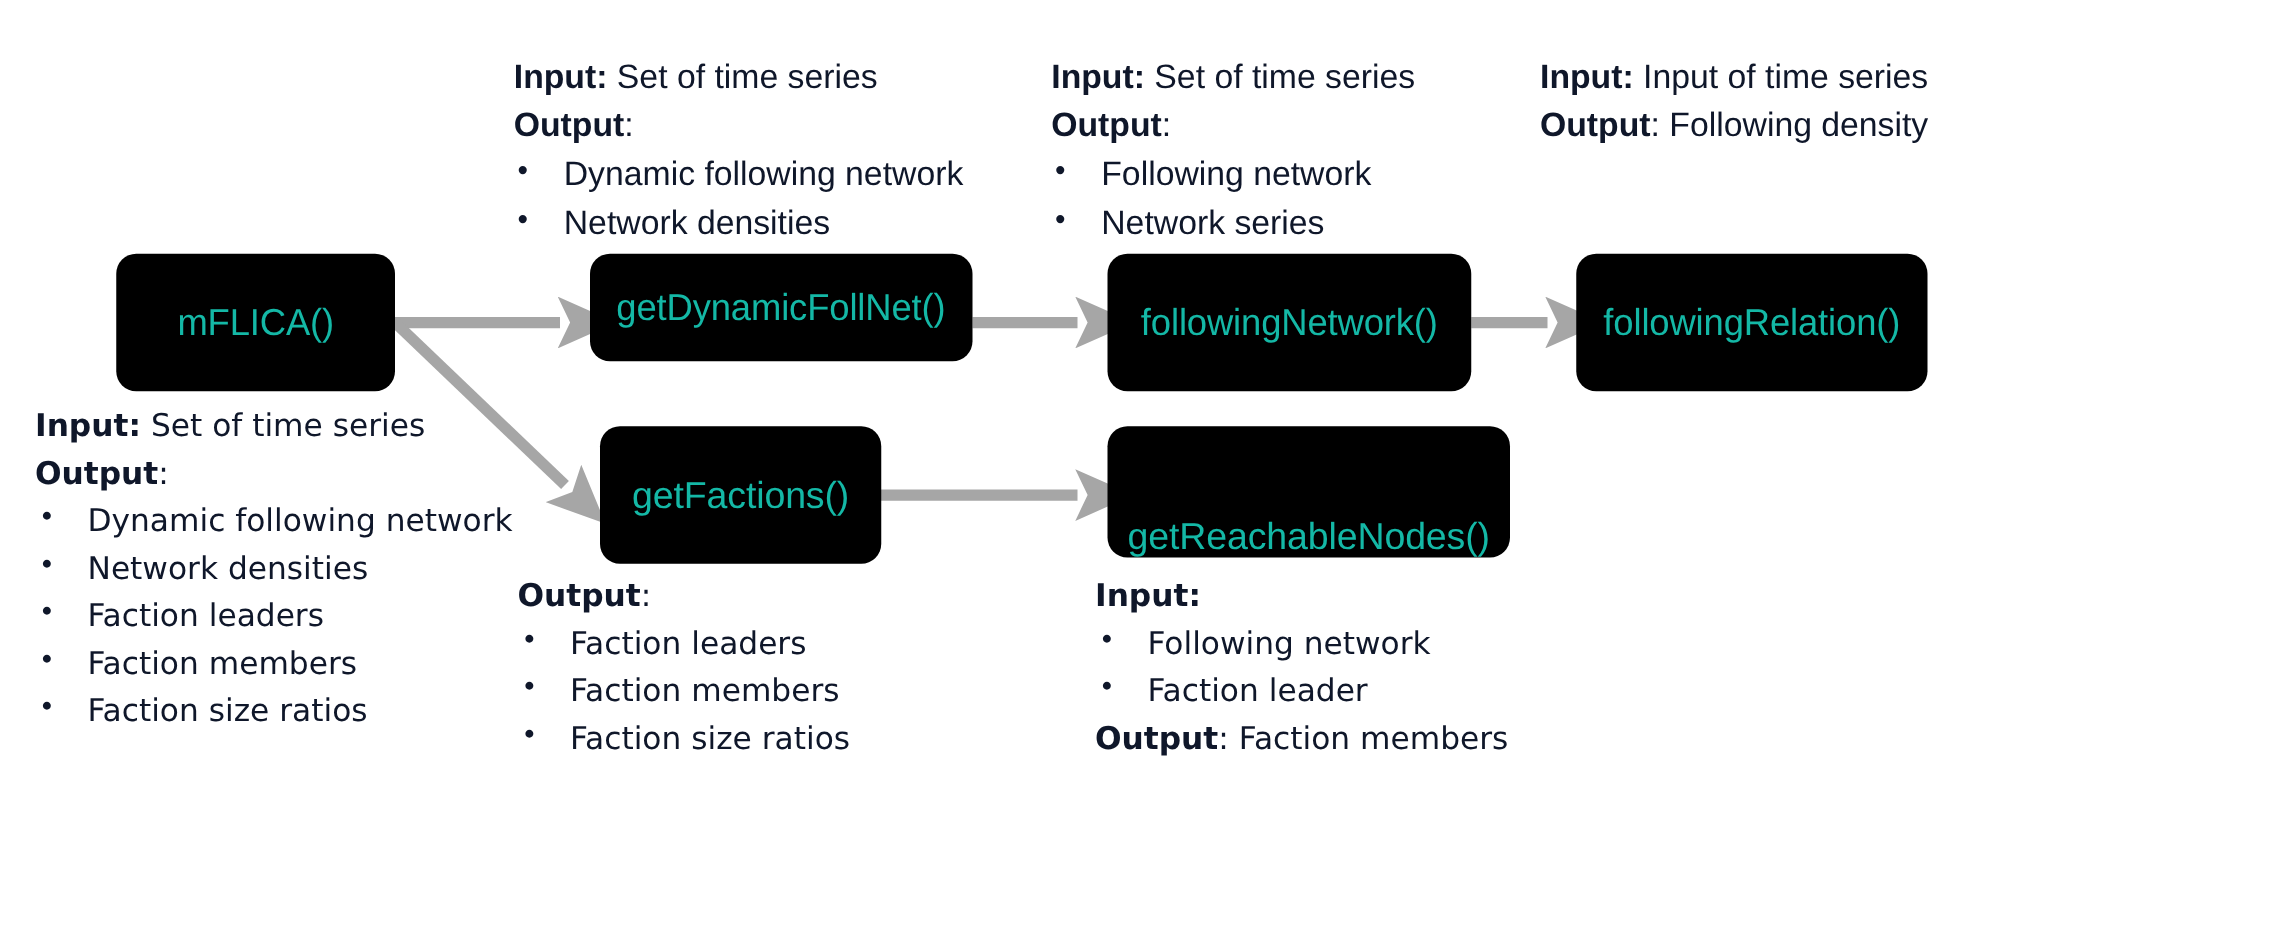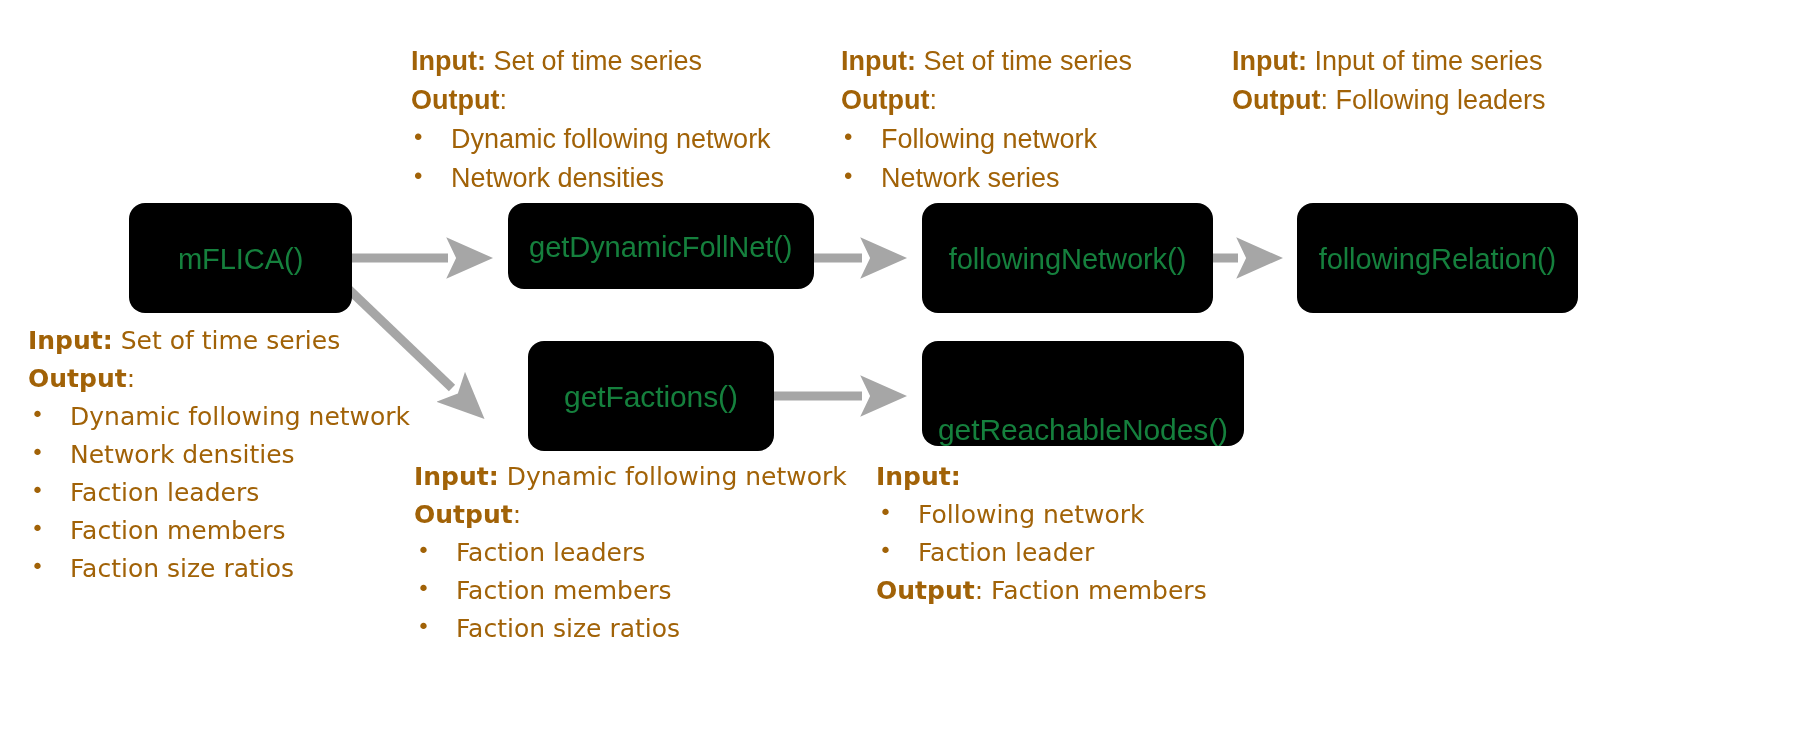--- a/index.html
+++ b/index.html
@@ -24,46 +24,45 @@
     width: 1819px;
     height: 749px;
     pointer-events: none;
   }
 
   
   .node {
     position: absolute;
     background: #000000;
     border-radius: 16px;
-    color: #15803d;
+    color: #14b8a6;
     display: flex;
     align-items: center;
     justify-content: center;
     text-align: center;
     box-sizing: border-box;
     letter-spacing: -0.1px;
-    margin-left: 36px;
   }
   .node .node-label {
     font-size: 30px;
     line-height: 1.1;
     white-space: nowrap;
   }
   
   .node.cond .node-label {
     font-family: "Liberation Sans Narrow", "Liberation Sans", sans-serif;
     transform: scaleX(0.97);
   }
 
   
   .note {
     position: absolute;
     font-size: 27px;
     line-height: 1.44;
-    color: #a16207;
+    color: #0f172a;
     white-space: nowrap;
   }
   .note .line {
     display: block;
   }
   .note b {
     font-weight: bold;
   }
   .note .bullets {
     list-style: none;
@@ -163,29 +162,25 @@
       <li>Network series</li>
     </ul>
   </div>
 
   <div class="note cond" style="left:1232px; top:42px;">
     <span class="line">
       <b>Input:</b>
       <span>Input of time series</span>
     </span>
     <span class="line">
-      <b>Output</b><span>:</span><span> Following leaders</span>
+      <b>Output</b><span>:</span><span> Following density</span>
     </span>
   </div>
 
   <div class="note wide" style="left:414px; top:458px;">
-    <span class="line">
-      <b>Input:</b>
-      <span>Dynamic following network</span>
-    </span>
     <span class="line">
       <b>Output</b><span>:</span>
     </span>
     <ul class="bullets">
       <li>Faction leaders</li>
       <li>Faction members</li>
       <li>Faction size ratios</li>
     </ul>
   </div>
 
@@ -211,21 +206,21 @@
   </div>
 
   <div class="node cond" style="left:1261px; top:203px; width:281px; height:110px;">
     <span class="node-label">followingRelation()</span>
   </div>
 
   <div class="node cond" style="left:886px; top:203px; width:291px; height:110px;">
     <span class="node-label">followingNetwork()</span>
   </div>
 
-  <div class="node" style="left:492px; top:341px; width:246px; height:110px;">
+  <div class="node" style="left:480px; top:341px; width:225px; height:110px;">
     <span class="node-label">getFactions()</span>
   </div>
 
   <div class="node" style="left:886px; top:341px; width:322px; height:105px;align-items:flex-end;">
     <span class="node-label">getReachableNodes()</span>
   </div>
 
 </div>
 
 </body></html>

